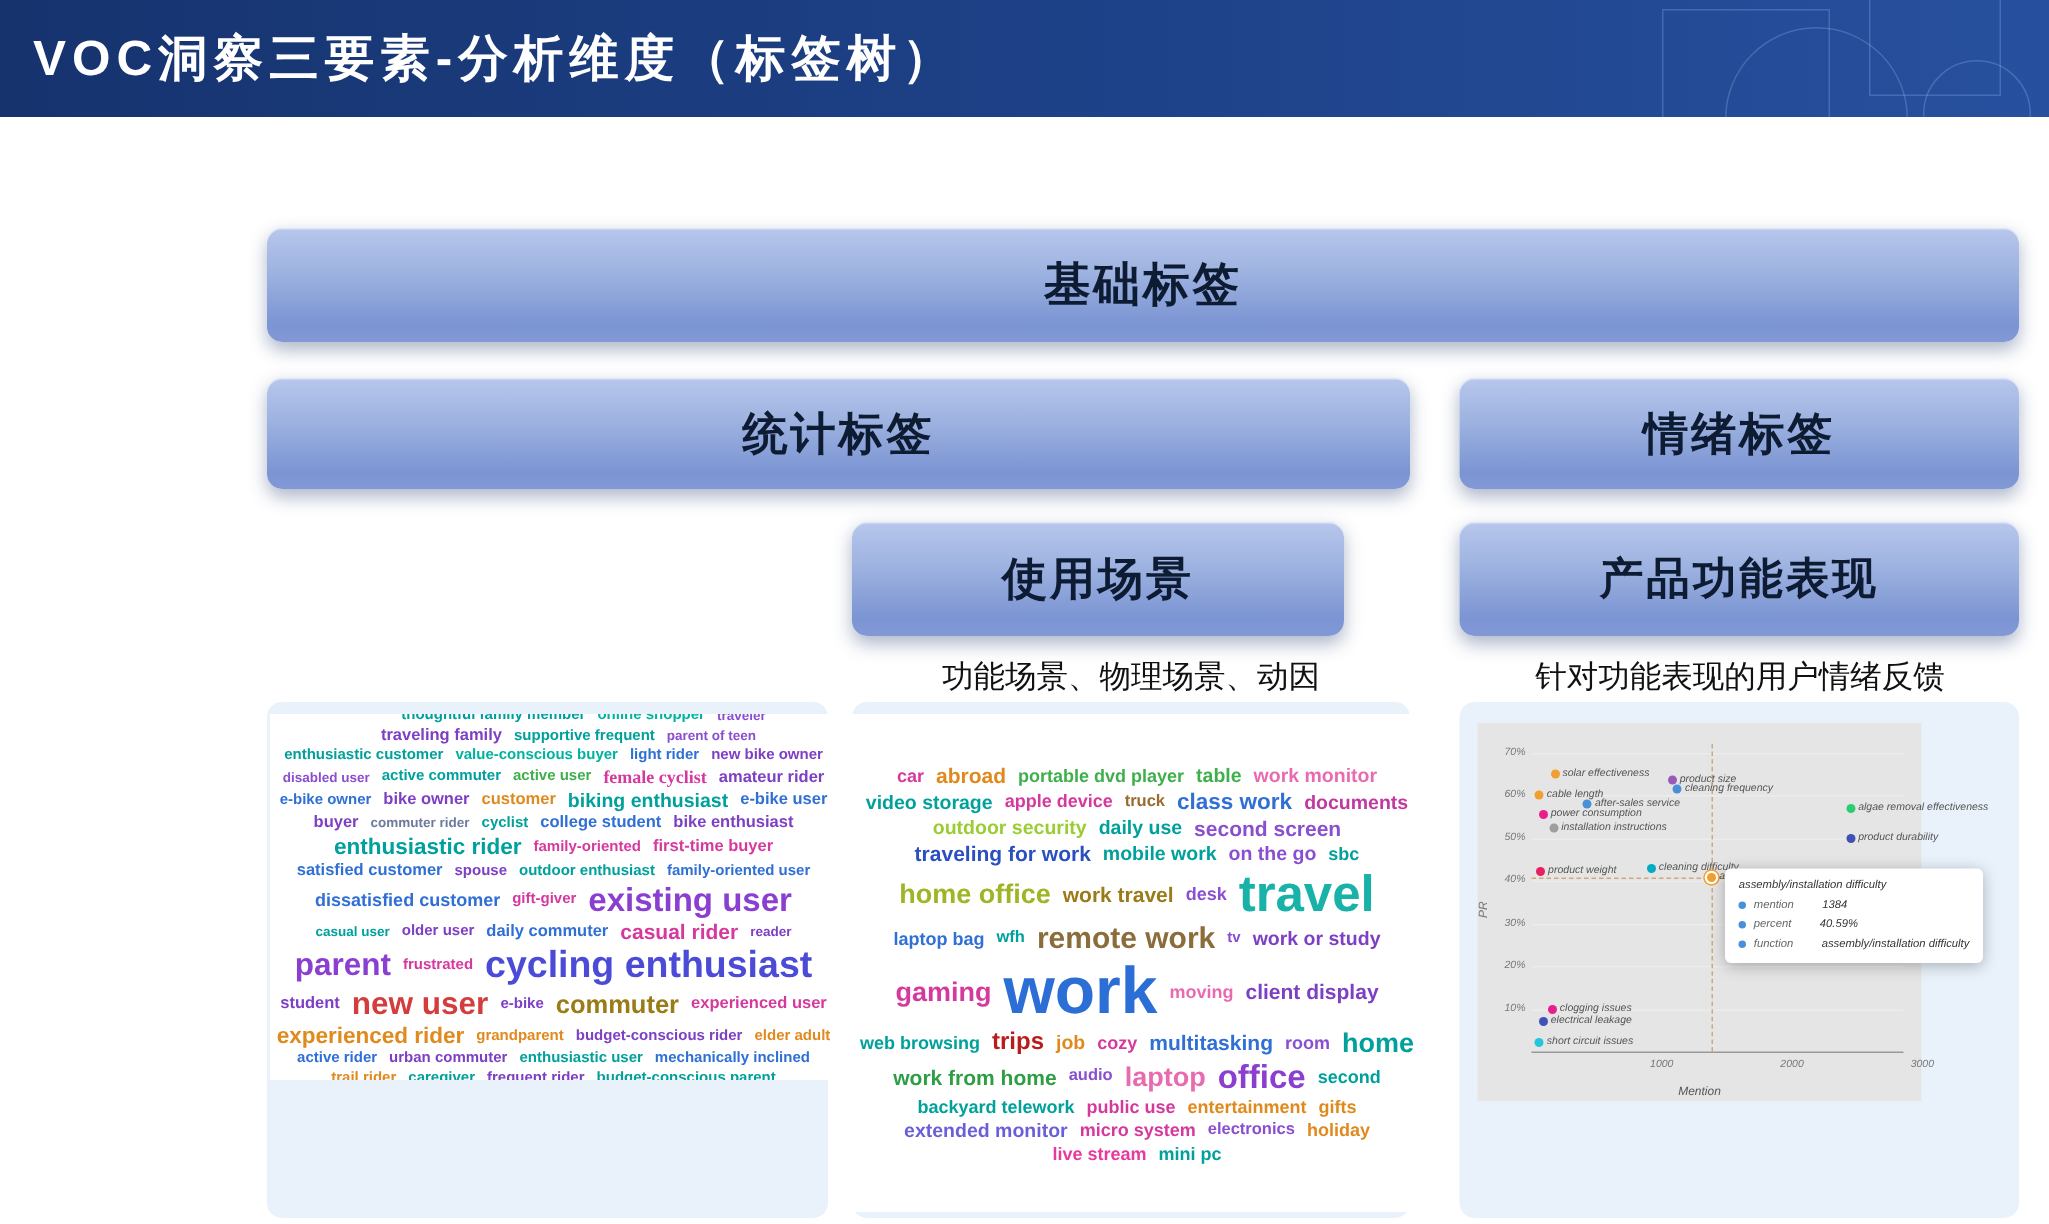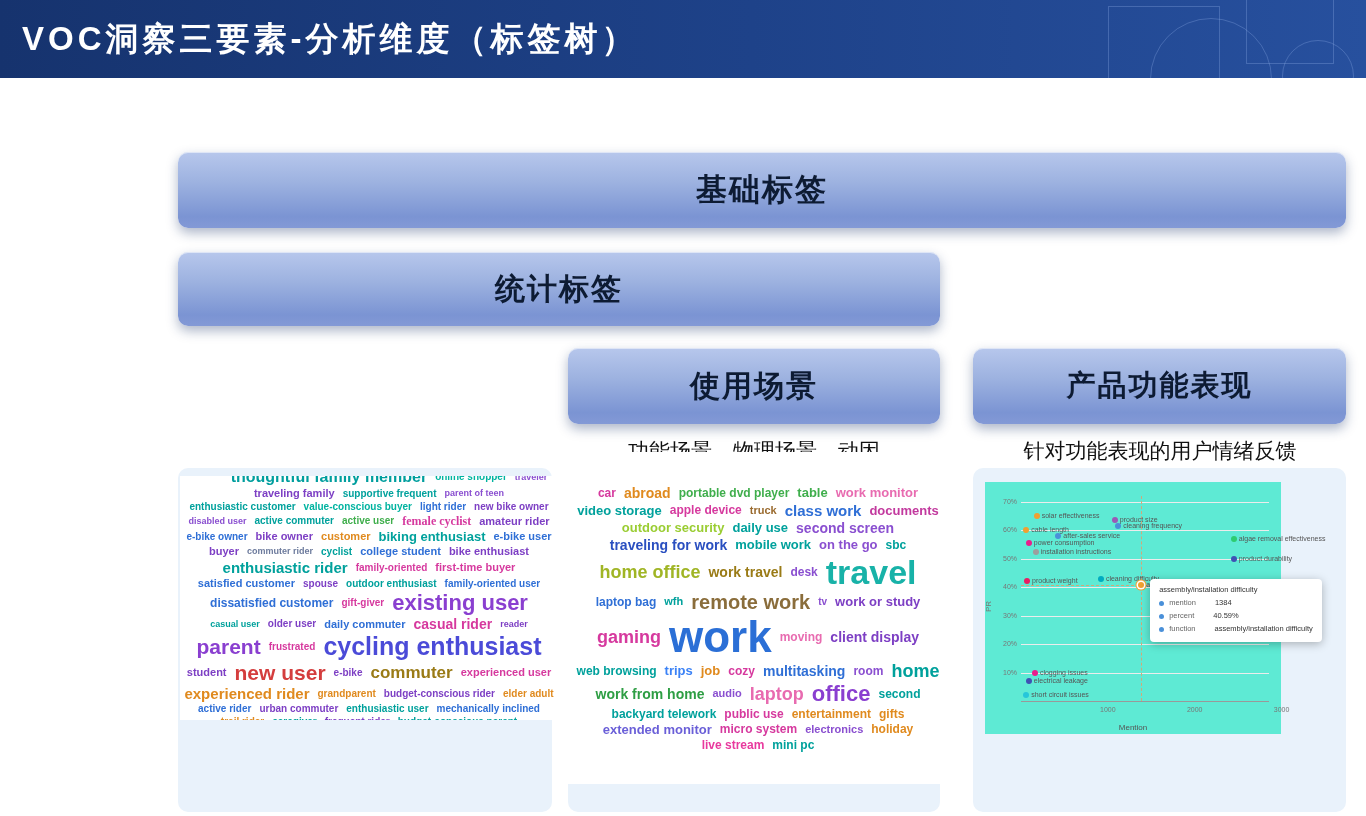--- a/index.html
+++ b/index.html
@@ -19,43 +19,43 @@
 
   
   .btn-node{position:absolute;border-radius:10px;display:flex;align-items:center;justify-content:center;
             background:linear-gradient(180deg,#b7c7ec 0%,#9db2e0 40%,#7b94d3 85%,#8399d6 100%);
             box-shadow:0 5px 12px rgba(20,45,100,.35), inset 0 1px 0 rgba(255,255,255,.55);
             color:#0d1b33;font-weight:700;letter-spacing:2px;}
   .root{left:178px;top:152px;width:1168px;height:76px;font-size:31px;}
   .l2a {left:178px;top:252px;width:762px;height:74px;font-size:30px;}
   .l2b {left:973px;top:252px;width:373px;height:74px;font-size:30px;}
   .l3a {left:178px;top:348px;width:374px;height:76px;font-size:30px;}
-  .l3b {left:568px;top:348px;width:372px;height:76px;font-size:30px;}
+  .l3b {left:568px;top:348px;width:328px;height:76px;font-size:30px;}
   .l3c {left:973px;top:348px;width:373px;height:76px;font-size:29px;}
 
   
   .col-panel{position:absolute;background:#e9f2fb;border-radius:10px;}
   .p1{left:178px;top:468px;width:374px;height:344px;}
   .p2{left:568px;top:468px;width:372px;height:344px;}
   .p3{left:973px;top:468px;width:373px;height:344px;}
   .desc{position:absolute;top:436px;height:30px;display:flex;align-items:center;justify-content:center;
         font-size:21px;color:#111;font-weight:500;white-space:nowrap;}
   .d1{left:178px;width:374px;}
   .d2{left:568px;width:372px;}
   .d3{left:960px;width:400px;}
 
   
   .cloud-box{position:absolute;background:#ffffff;display:flex;flex-wrap:wrap;align-items:center;
              justify-content:center;align-content:center;gap:3px 8px;padding:8px 4px;overflow:hidden;}
   .c1{left:180px;top:476px;width:370px;height:228px;}
-  .c2{left:568px;top:452px;width:372px;height:316px;}
+  .c2{left:568px;top:476px;width:372px;height:316px;}
   .wc-word{font-weight:700;line-height:1;white-space:nowrap;}
 
   
-  .chart-box{position:absolute;left:985px;top:482px;width:296px;height:252px;background:#5eead4;}
+  .chart-box{position:absolute;left:985px;top:482px;width:296px;height:252px;background:#e5e5e5;font-style:italic;}
   .ylab{position:absolute;left:-2px;top:50%;transform:rotate(-90deg) translateX(6px);
         font-size:8px;color:#777;}
   .xlab{position:absolute;bottom:2px;left:50%;transform:translateX(-50%);font-size:8px;color:#555;}
   #plot-area{position:absolute;left:36px;top:14px;right:12px;bottom:32px;border-bottom:1px solid #999;}
   .gridline{position:absolute;left:0;right:0;height:1px;background:#ececec;}
   .ytick{position:absolute;left:-28px;width:24px;text-align:right;font-size:7px;color:#777;}
   .xtick{position:absolute;bottom:-12px;transform:translateX(-50%);font-size:7px;color:#777;}
   .dot{position:absolute;width:6px;height:6px;margin:-3px 0 0 -3px;border-radius:50%;}
   .dot.hl{box-shadow:0 0 0 1.5px #fff,0 0 0 2.5px #f0a030;}
   .dot-label{position:absolute;font-size:7px;color:#555;white-space:nowrap;}
@@ -81,28 +81,29 @@
     <div class="deco deco-c1"></div>
     <div class="deco deco-c2"></div>
   </header>
 
   <div class="col-panel p1"></div>
   <div class="col-panel p2"></div>
   <div class="col-panel p3"></div>
 
   <div class="btn-node root">基础标签</div>
   <div class="btn-node l2a">统计标签</div>
+  <div class="btn-node l2b">情绪标签</div>
   <div class="btn-node l3b">使用场景</div>
   <div class="btn-node l3c">产品功能表现</div>
 
   <div class="desc d2">功能场景、物理场景、动因</div>
   <div class="desc d3">针对功能表现的用户情绪反馈</div>
 
   <div class="cloud-box c1" id="cloud-portrait">
-      <span class="wc-word" style="color: rgb(0, 158, 158); font-size: 16px; margin-left: 40px;">thoughtful family member</span>
+      <span class="wc-word" style="color: rgb(0, 158, 158); font-size: 10px; margin-left: 40px;">thoughtful family member</span>
       <span class="wc-word" style="color: rgb(0, 179, 160); font-size: 10px;">online shopper</span>
       <span class="wc-word" style="color: rgb(138, 79, 208); font-size: 9px;">traveler</span>
       <span class="wc-word" style="color: rgb(125, 63, 196); font-size: 11px; margin-left: 20px;">traveling family</span>
       <span class="wc-word" style="color: rgb(0, 161, 156); font-size: 10px;">supportive frequent</span>
       <span class="wc-word" style="color: rgb(138, 79, 208); font-size: 9px;">parent of teen</span>
       <span class="wc-word" style="color: rgb(0, 161, 156); font-size: 10px;">enthusiastic customer</span>
       <span class="wc-word" style="color: rgb(0, 179, 160); font-size: 10px;">value-conscious buyer</span>
       <span class="wc-word" style="color: rgb(47, 111, 214); font-size: 10px;">light rider</span>
       <span class="wc-word" style="color: rgb(125, 63, 196); font-size: 10px;">new bike owner</span>
       <span class="wc-word" style="color: rgb(138, 79, 208); font-size: 9px;">disabled user</span>
@@ -181,21 +182,21 @@
       <span class="wc-word" style="color: rgb(47, 111, 214); font-size: 12px;">laptop bag</span>
       <span class="wc-word" style="color: rgb(0, 161, 156); font-size: 11px;">wfh</span>
       <span class="wc-word" style="color: rgb(138, 109, 59); font-size: 20px;">remote work</span>
       <span class="wc-word" style="color: rgb(138, 79, 208); font-size: 10px;">tv</span>
       <span class="wc-word" style="color: rgb(125, 63, 196); font-size: 13px;">work or study</span>
       <span class="wc-word" style="color: rgb(214, 57, 158); font-size: 18px;">gaming</span>
       <span class="wc-word" style="color: rgb(43, 111, 214); font-size: 44px;">work</span>
       <span class="wc-word" style="color: rgb(232, 107, 176); font-size: 12px;">moving</span>
       <span class="wc-word" style="color: rgb(125, 63, 196); font-size: 14px;">client display</span>
       <span class="wc-word" style="color: rgb(0, 161, 156); font-size: 12px;">web browsing</span>
-      <span class="wc-word" style="color: #3b82f6; font-size: 13px;">trips</span>
+      <span class="wc-word" style="color: #b91c1c; font-size: 16px;">trips</span>
       <span class="wc-word" style="color: rgb(224, 138, 30); font-size: 13px;">job</span>
       <span class="wc-word" style="color: rgb(214, 57, 158); font-size: 12px;">cozy</span>
       <span class="wc-word" style="color: rgb(47, 111, 214); font-size: 14px;">multitasking</span>
       <span class="wc-word" style="color: rgb(138, 79, 208); font-size: 12px;">room</span>
       <span class="wc-word" style="color: rgb(0, 161, 156); font-size: 18px;">home</span>
       <span class="wc-word" style="color: rgb(46, 158, 68); font-size: 14px;">work from home</span>
       <span class="wc-word" style="color: rgb(138, 79, 208); font-size: 11px;">audio</span>
       <span class="wc-word" style="color: rgb(232, 107, 176); font-size: 18px;">laptop</span>
       <span class="wc-word" style="color: rgb(138, 63, 208); font-size: 22px;">office</span>
       <span class="wc-word" style="color: rgb(0, 161, 156); font-size: 12px;">second</span>

